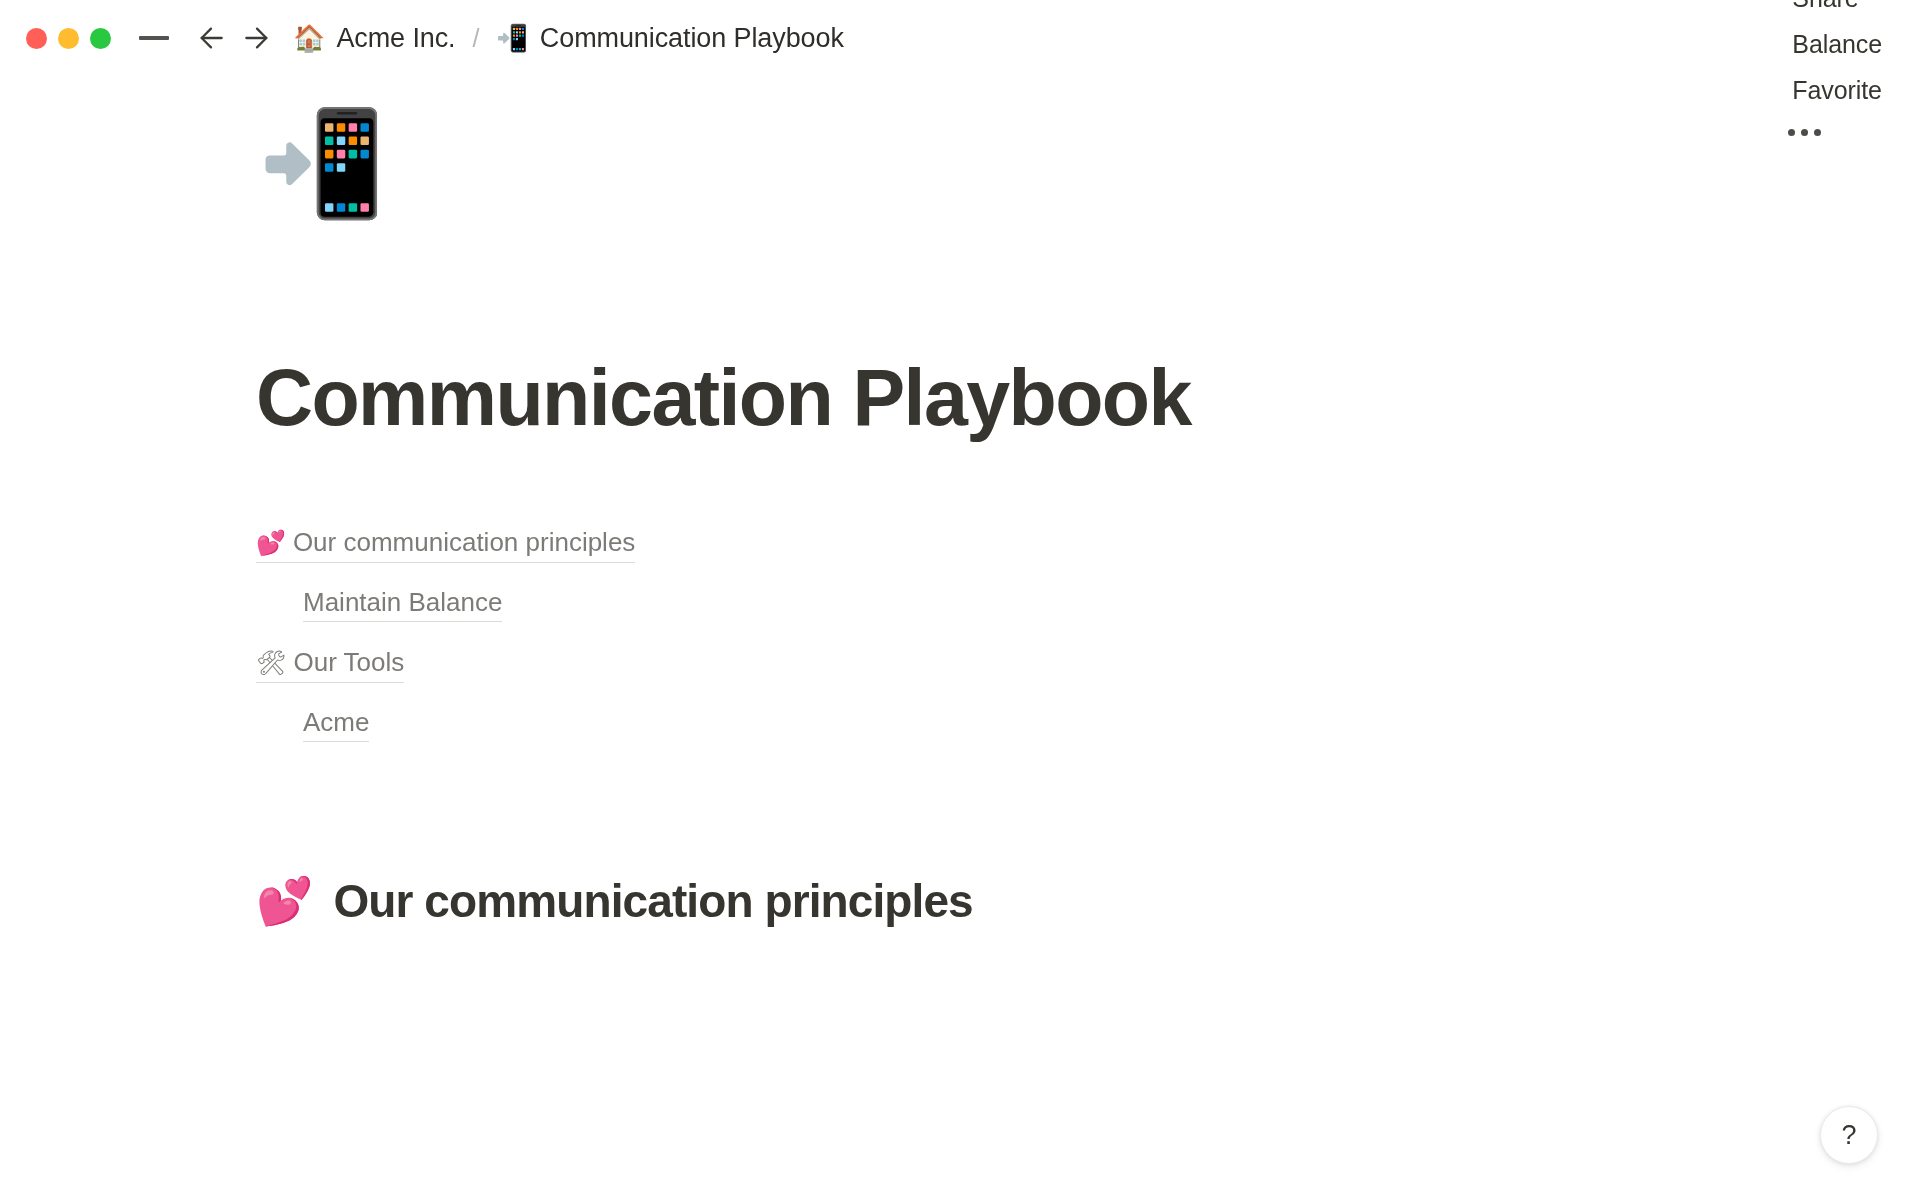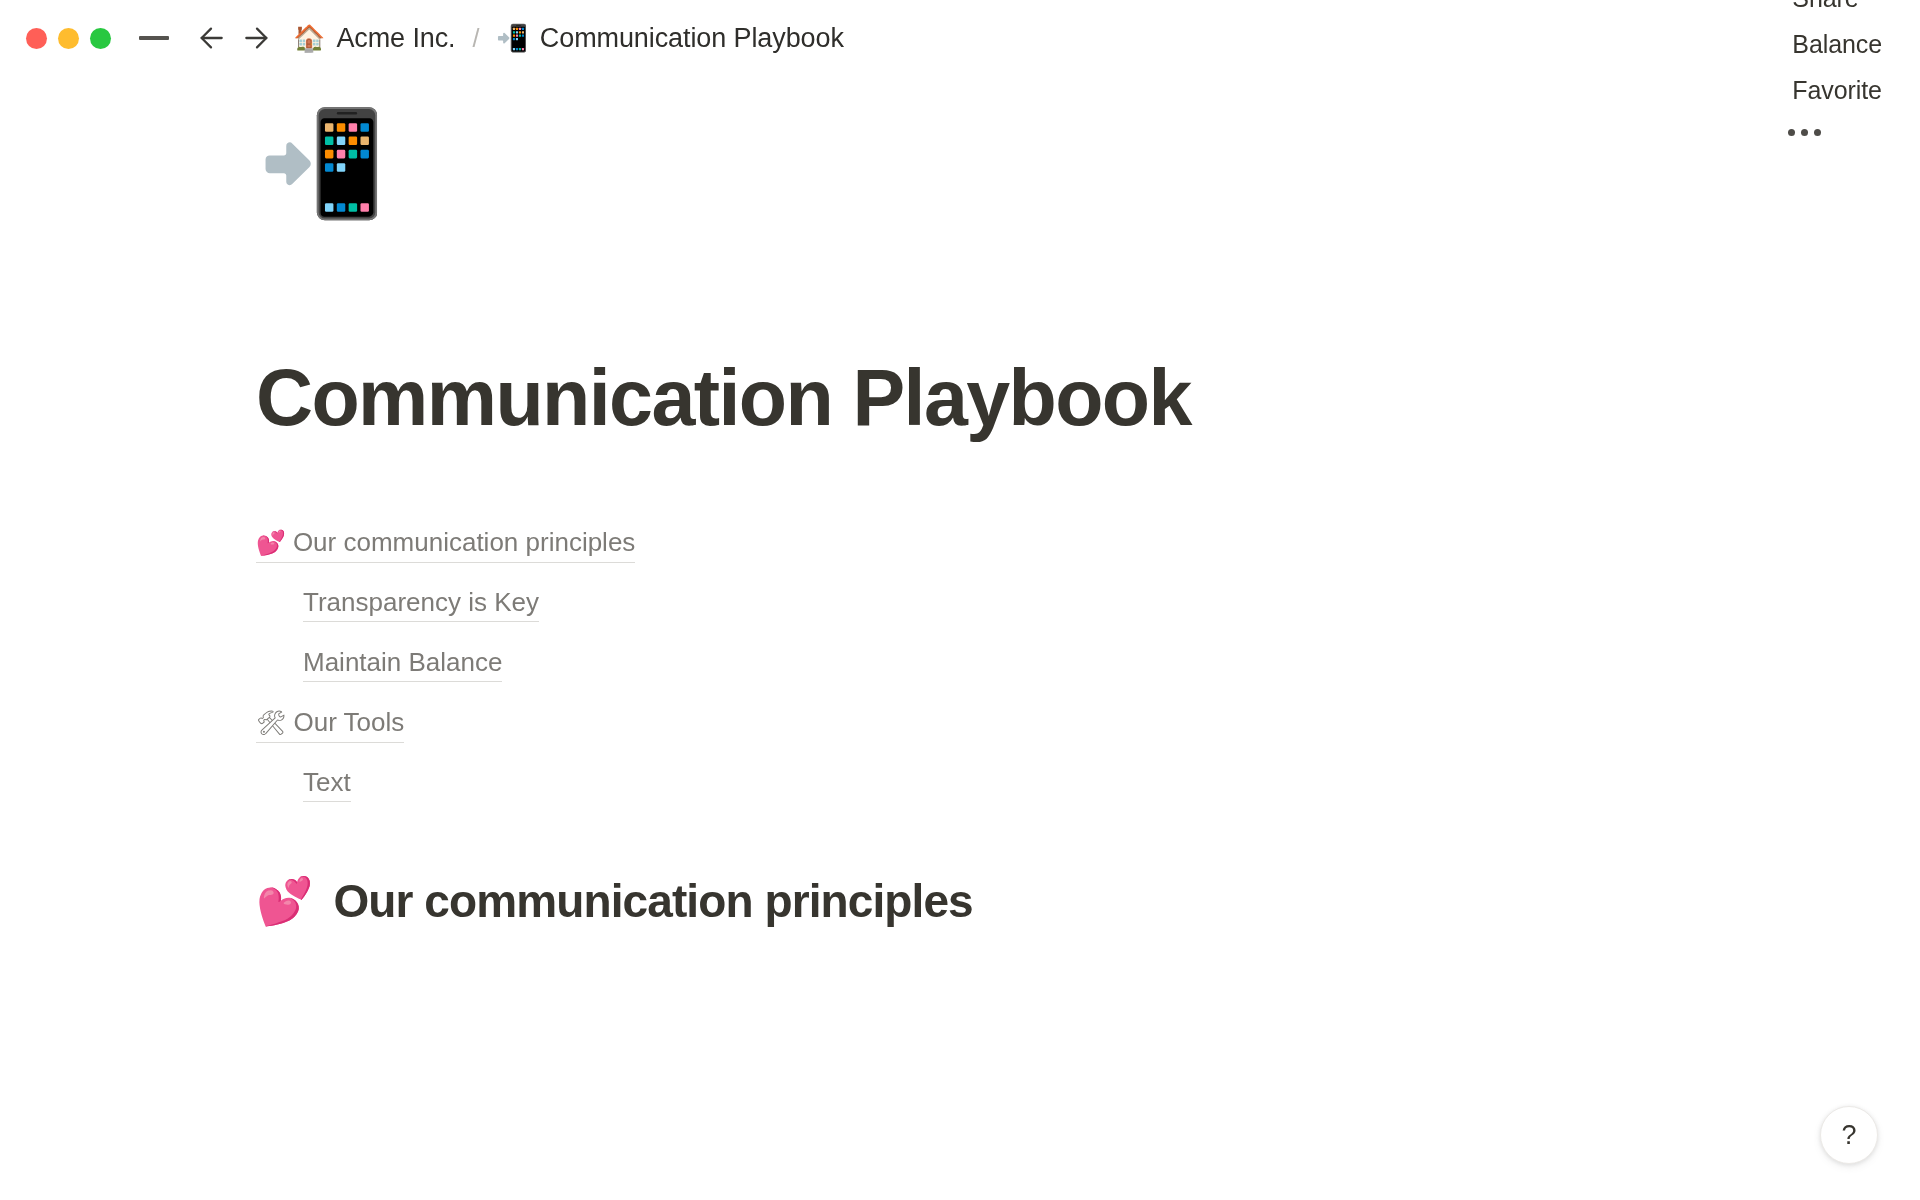--- a/index.html
+++ b/index.html
@@ -359,43 +359,38 @@
 
     <nav class="toc">
 
       <div class="toc-row level-1">
         <a class="toc-link">
           <span class="toc-emoji">💕</span>
           <span>Our communication principles</span>
         </a>
       </div>
 
-      <div class="toc-row level-2">
-        <a class="toc-link">
-          <span>Transparency is Key</span>
-        </a>
-      </div>
 
       <div class="toc-row level-2">
         <a class="toc-link">
           <span>Maintain Balance</span>
         </a>
       </div>
 
       <div class="toc-row level-1">
         <a class="toc-link">
           <span class="toc-emoji">🛠</span>
           <span>Our Tools</span>
         </a>
       </div>
 
 
       <div class="toc-row level-2">
         <a class="toc-link">
-          <span>Text</span>
+          <span>Acme</span>
         </a>
       </div>
 
 
     </nav>
 
     <h2 class="h1-section">
       <span class="h1-emoji">💕</span>
       <span>Our communication principles</span>
     </h2>

